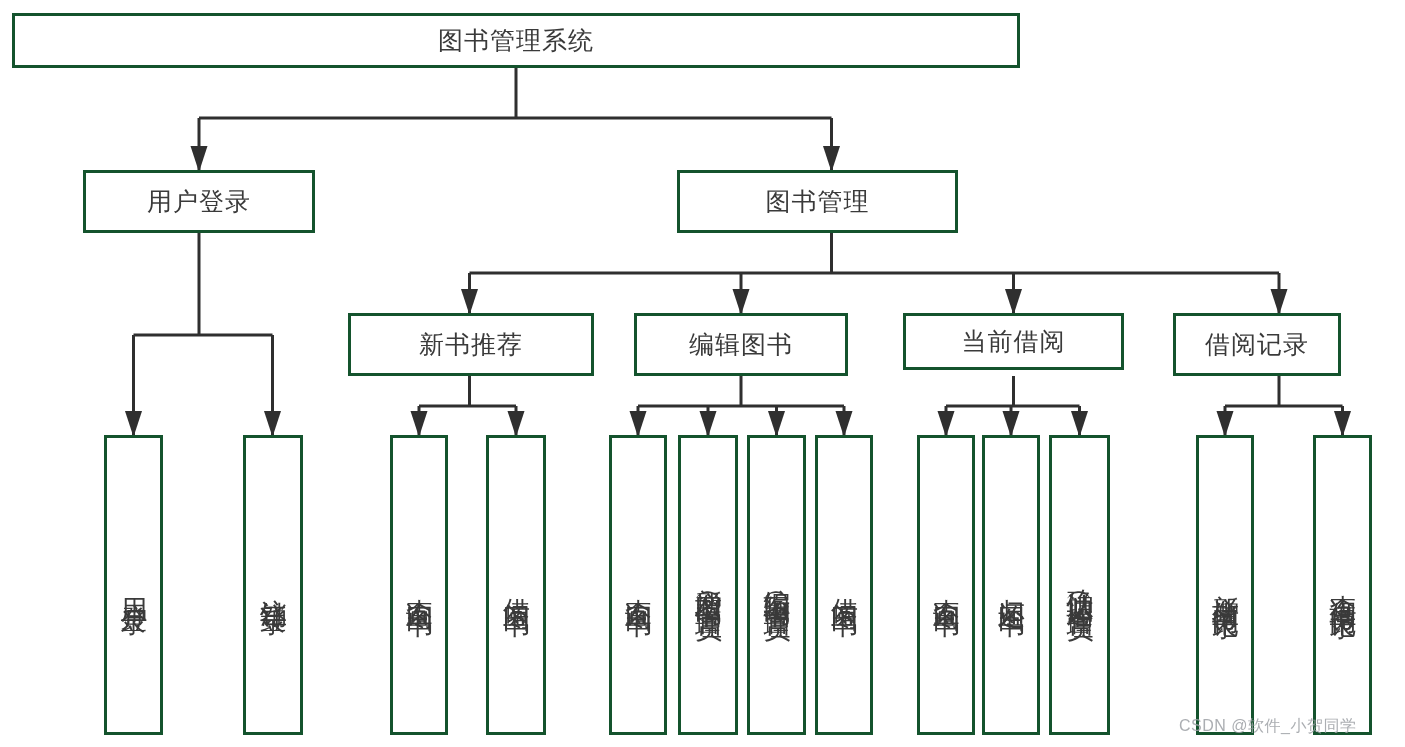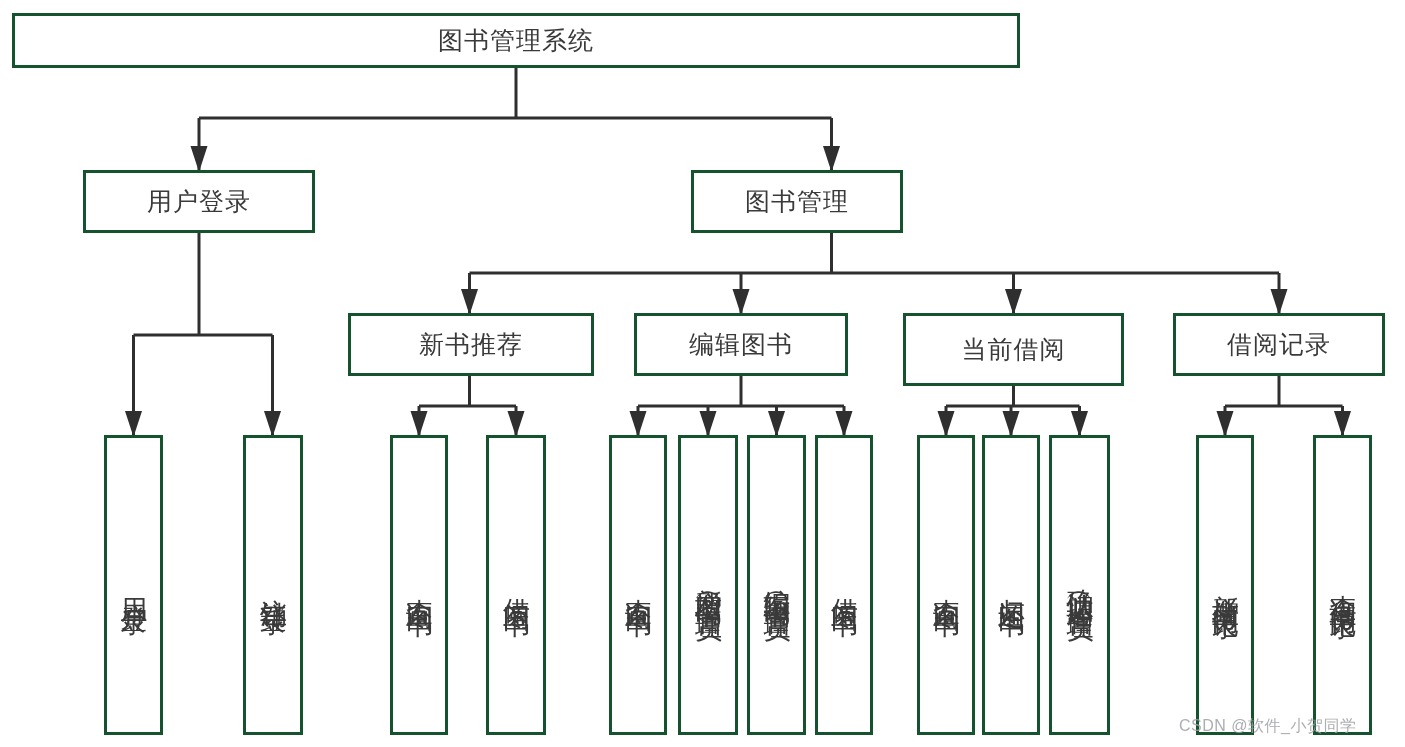--- a/index.html
+++ b/index.html
@@ -63,26 +63,26 @@
       <line x1="1011" y1="406" x2="1011" y2="435" marker-end="url(#arw)"></line>
       <line x1="1079.5" y1="406" x2="1079.5" y2="435" marker-end="url(#arw)"></line>
       <line x1="1225" y1="406" x2="1225" y2="435" marker-end="url(#arw)"></line>
       <line x1="1342.5" y1="406" x2="1342.5" y2="435" marker-end="url(#arw)"></line>
     </g>
   </svg>
 
   <div class="node h-node" style="left:12px;top:13px;width:1008px;height:55px;">图书管理系统</div>
 
   <div class="node h-node" style="left:83px;top:170px;width:232px;height:63px;">用户登录</div>
-  <div class="node h-node" style="left:691px;top:170px;width:212px;height:63px;">图书管理</div>
+  <div class="node h-node" style="left:677px;top:170px;width:281px;height:63px;">图书管理</div>
 
   <div class="node h-node" style="left:348px;top:313px;width:246px;height:63px;">新书推荐</div>
   <div class="node h-node" style="left:634px;top:313px;width:214px;height:63px;">编辑图书</div>
-  <div class="node h-node" style="left:903px;top:313px;width:221px;height:73px;">当前借阅</div>
-  <div class="node h-node" style="left:1173px;top:313px;width:212px;height:63px;">借阅记录</div>
+  <div class="node h-node" style="left:903px;top:313px;width:221px;height:57px;">当前借阅</div>
+  <div class="node h-node" style="left:1173px;top:313px;width:168px;height:63px;">借阅记录</div>
 
   <div class="node v-node" style="left:104px;width:59px;">用户登录</div>
   <div class="node v-node" style="left:243px;width:60px;">注销登录</div>
 
   <div class="node v-node" style="left:390px;width:58px;">查询图书</div>
   <div class="node v-node" style="left:486px;width:60px;">借阅图书</div>
 
   <div class="node v-node" style="left:609px;width:58px;">查询图书</div>
   <div class="node v-node" style="left:678px;width:60px;">新增图书（管理员）</div>
   <div class="node v-node" style="left:747px;width:59px;">编辑图书（管理员）</div>

